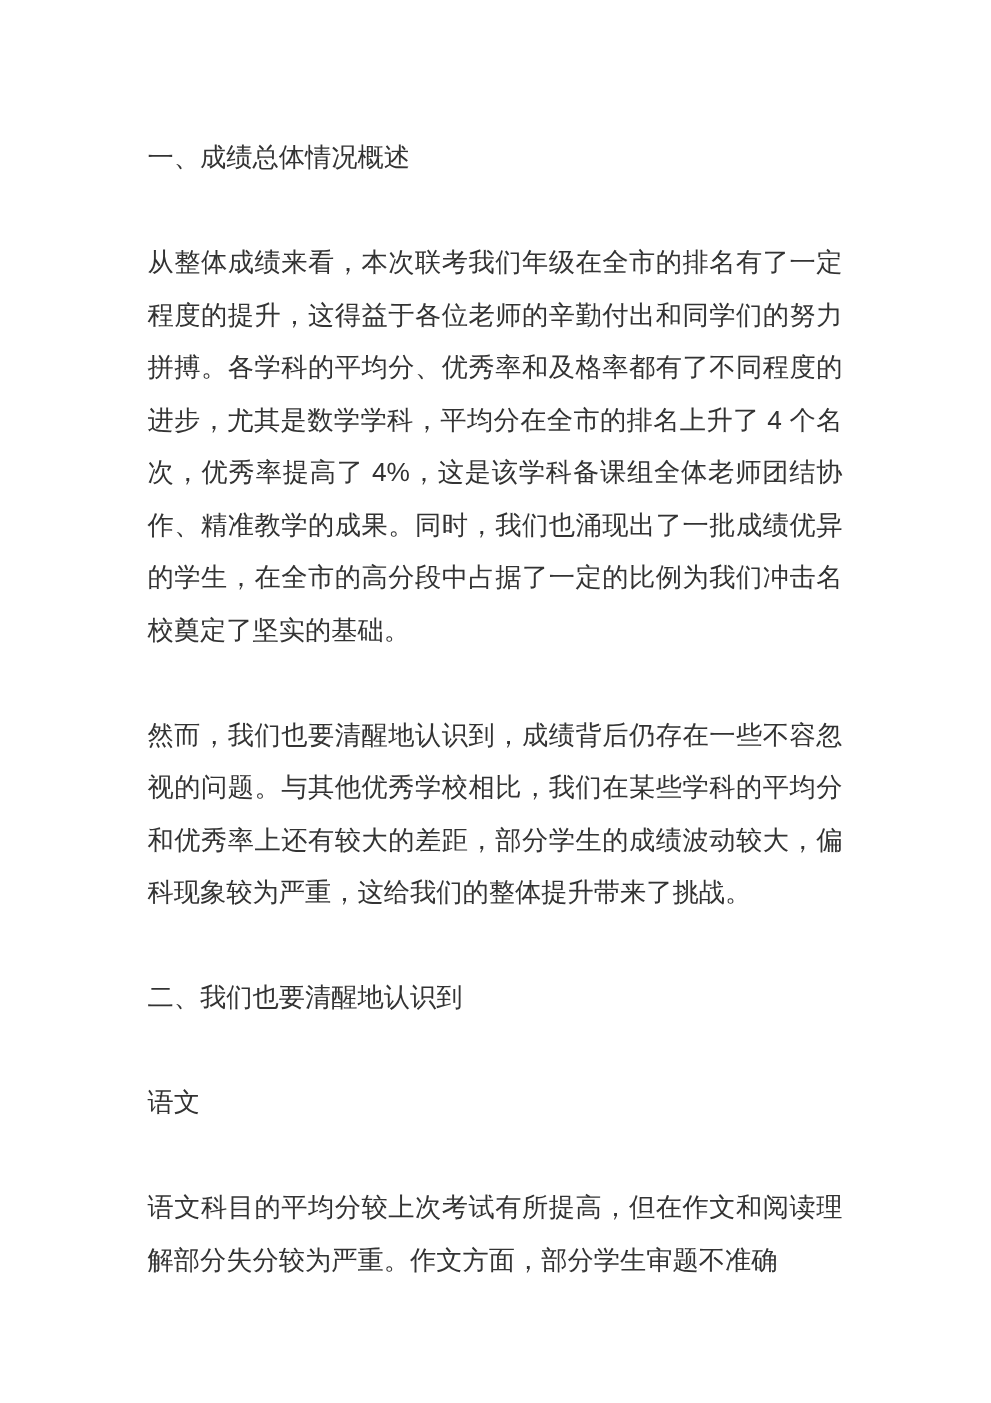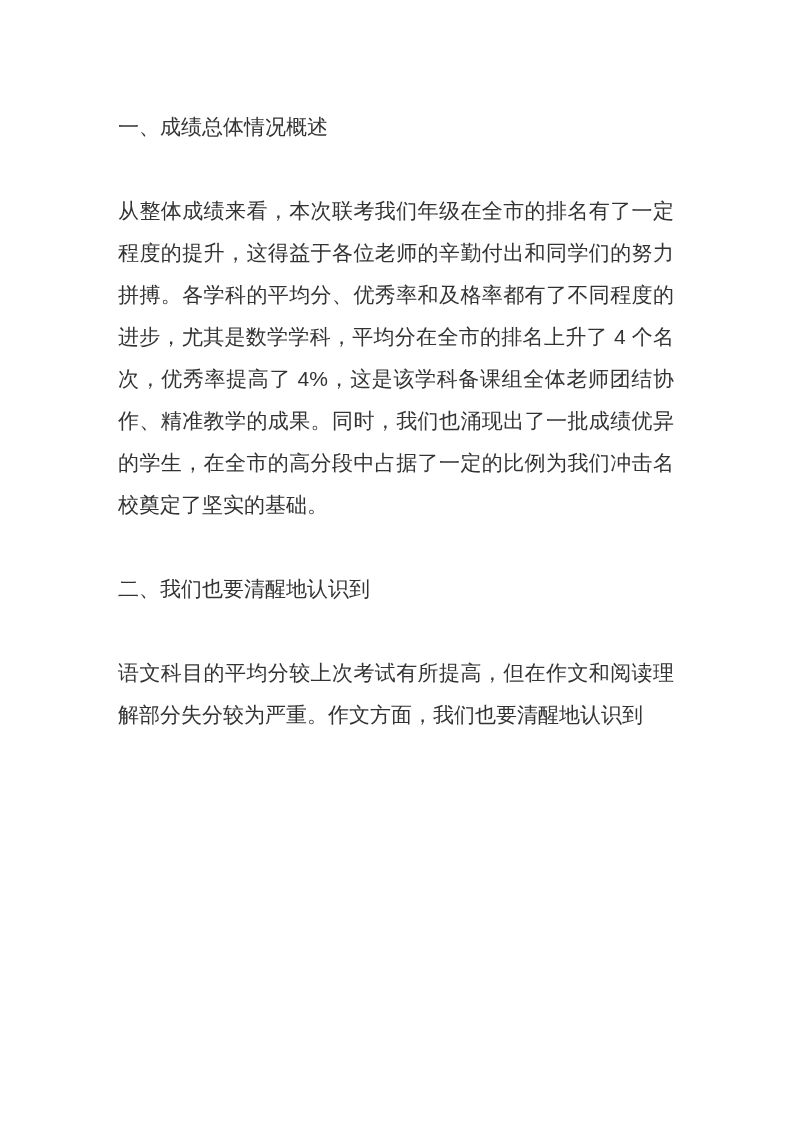--- a/index.html
+++ b/index.html
@@ -34,16 +34,18 @@
     text-align: left;
   }
 </style>
 </head>
 <body>
 
 <div class="doc-page">
   <div id="doc-content">
       <div class="doc-block heading">一、成绩总体情况概述</div>
       <div class="doc-block paragraph">从整体成绩来看，本次联考我们年级在全市的排名有了一定程度的提升，这得益于各位老师的辛勤付出和同学们的努力拼搏。各学科的平均分、优秀率和及格率都有了不同程度的进步，尤其是数学学科，平均分在全市的排名上升了 4 个名次，优秀率提高了 4%，这是该学科备课组全体老师团结协作、精准教学的成果。同时，我们也涌现出了一批成绩优异的学生，在全市的高分段中占据了一定的比例为我们冲击名校奠定了坚实的基础。</div>
+      <div class="doc-block paragraph">然而，我们也要清醒地认识到，成绩背后仍存在一些不容忽视的问题。与其他优秀学校相比，我们在某些学科的平均分和优秀率上还有较大的差距，部分学生的成绩波动较大，偏科现象较为严重，这给我们的整体提升带来了挑战。</div>
       <div class="doc-block heading">二、我们也要清醒地认识到</div>
-      <div class="doc-block paragraph">语文科目的平均分较上次考试有所提高，但在作文和阅读理解部分失分较为严重。作文方面，我们也要清醒地认识到</div>
+      <div class="doc-block subheading">语文</div>
+      <div class="doc-block paragraph">语文科目的平均分较上次考试有所提高，但在作文和阅读理解部分失分较为严重。作文方面，部分学生审题不准确</div>
     </div>
 </div>
 
 </body></html>

